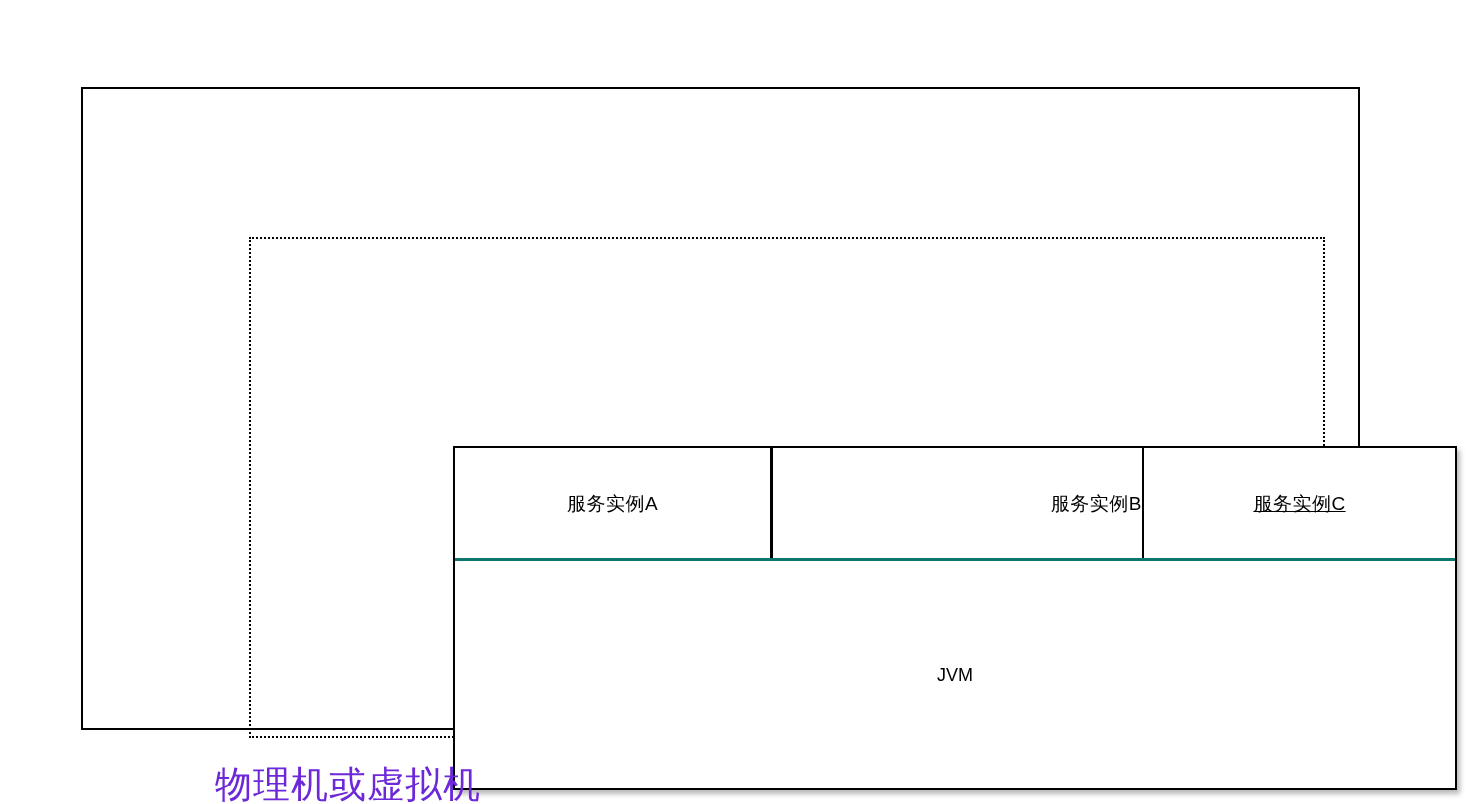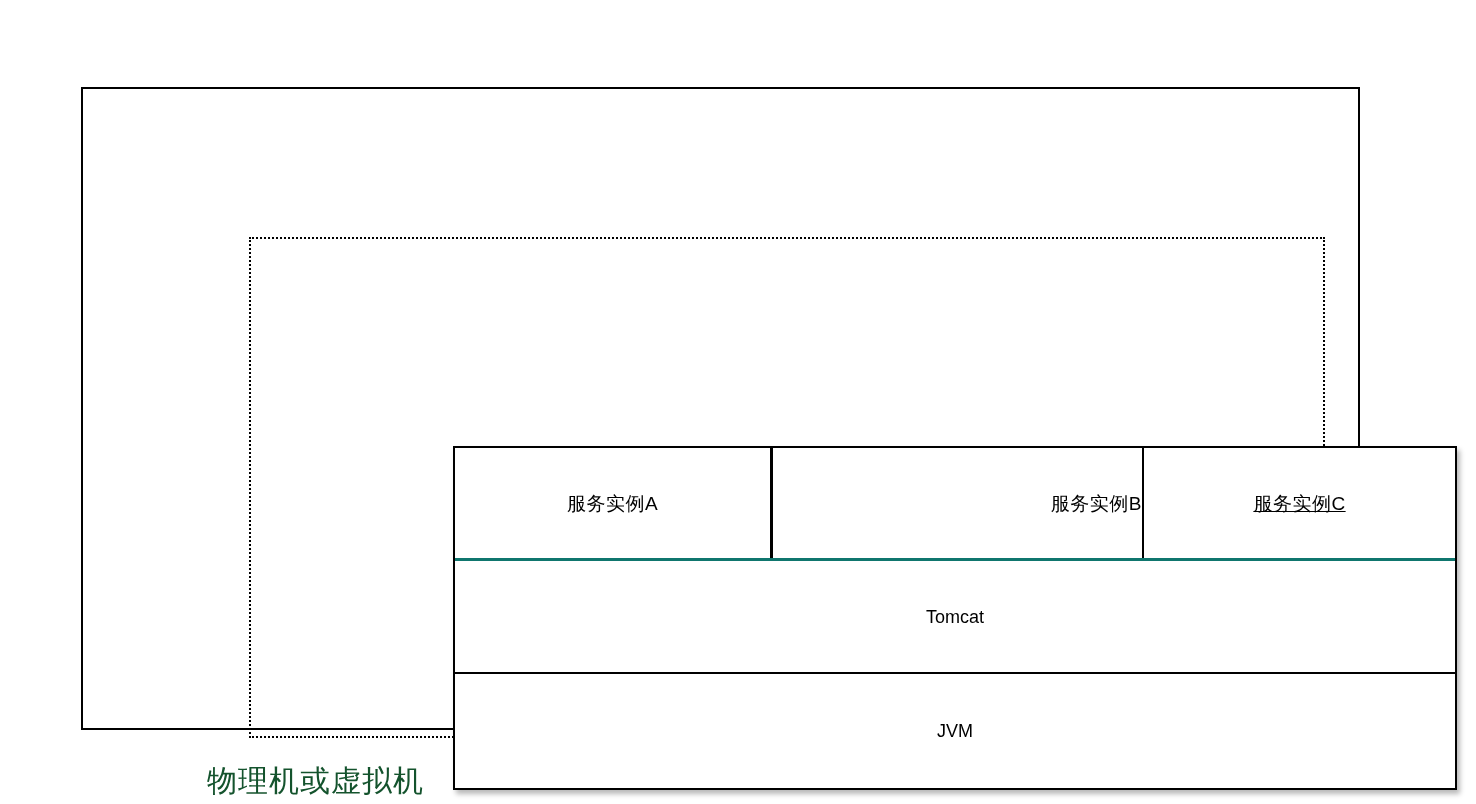--- a/index.html
+++ b/index.html
@@ -102,26 +102,26 @@
     flex: 0 0 113px;
     height: 113px;
     border-bottom: 2px solid #000000;
   }
   .layer-jvm {
     flex: 1 1 auto;
   }
 
   .machine-label {
     position: absolute;
-    left: 124px;
+    left: 132px;
     top: 677px;
-    font-size: 30px;
+    font-size: 37px;
     line-height: 1;
     letter-spacing: 1px;
-    color: #14532d;
+    color: #6d28d9;
     white-space: nowrap;
   }
 </style>
 </head>
 <body>
 
 <div id="canvas">
 
   <div class="machine-box">
 
@@ -134,23 +134,20 @@
             <span>服务实例A</span>
           </div>
           <div class="instance-cell col-b">
             <span>服务实例B</span>
           </div>
           <div class="instance-cell col-c">
             <span>服务实例C</span>
           </div>
         </div>
 
-        <div class="layer-row layer-tomcat">
-          <span>Tomcat</span>
-        </div>
 
         <div class="layer-row layer-jvm">
           <span>JVM</span>
         </div>
 
       </div>
 
     </div>
 
     <div class="machine-label">物理机或虚拟机</div>

